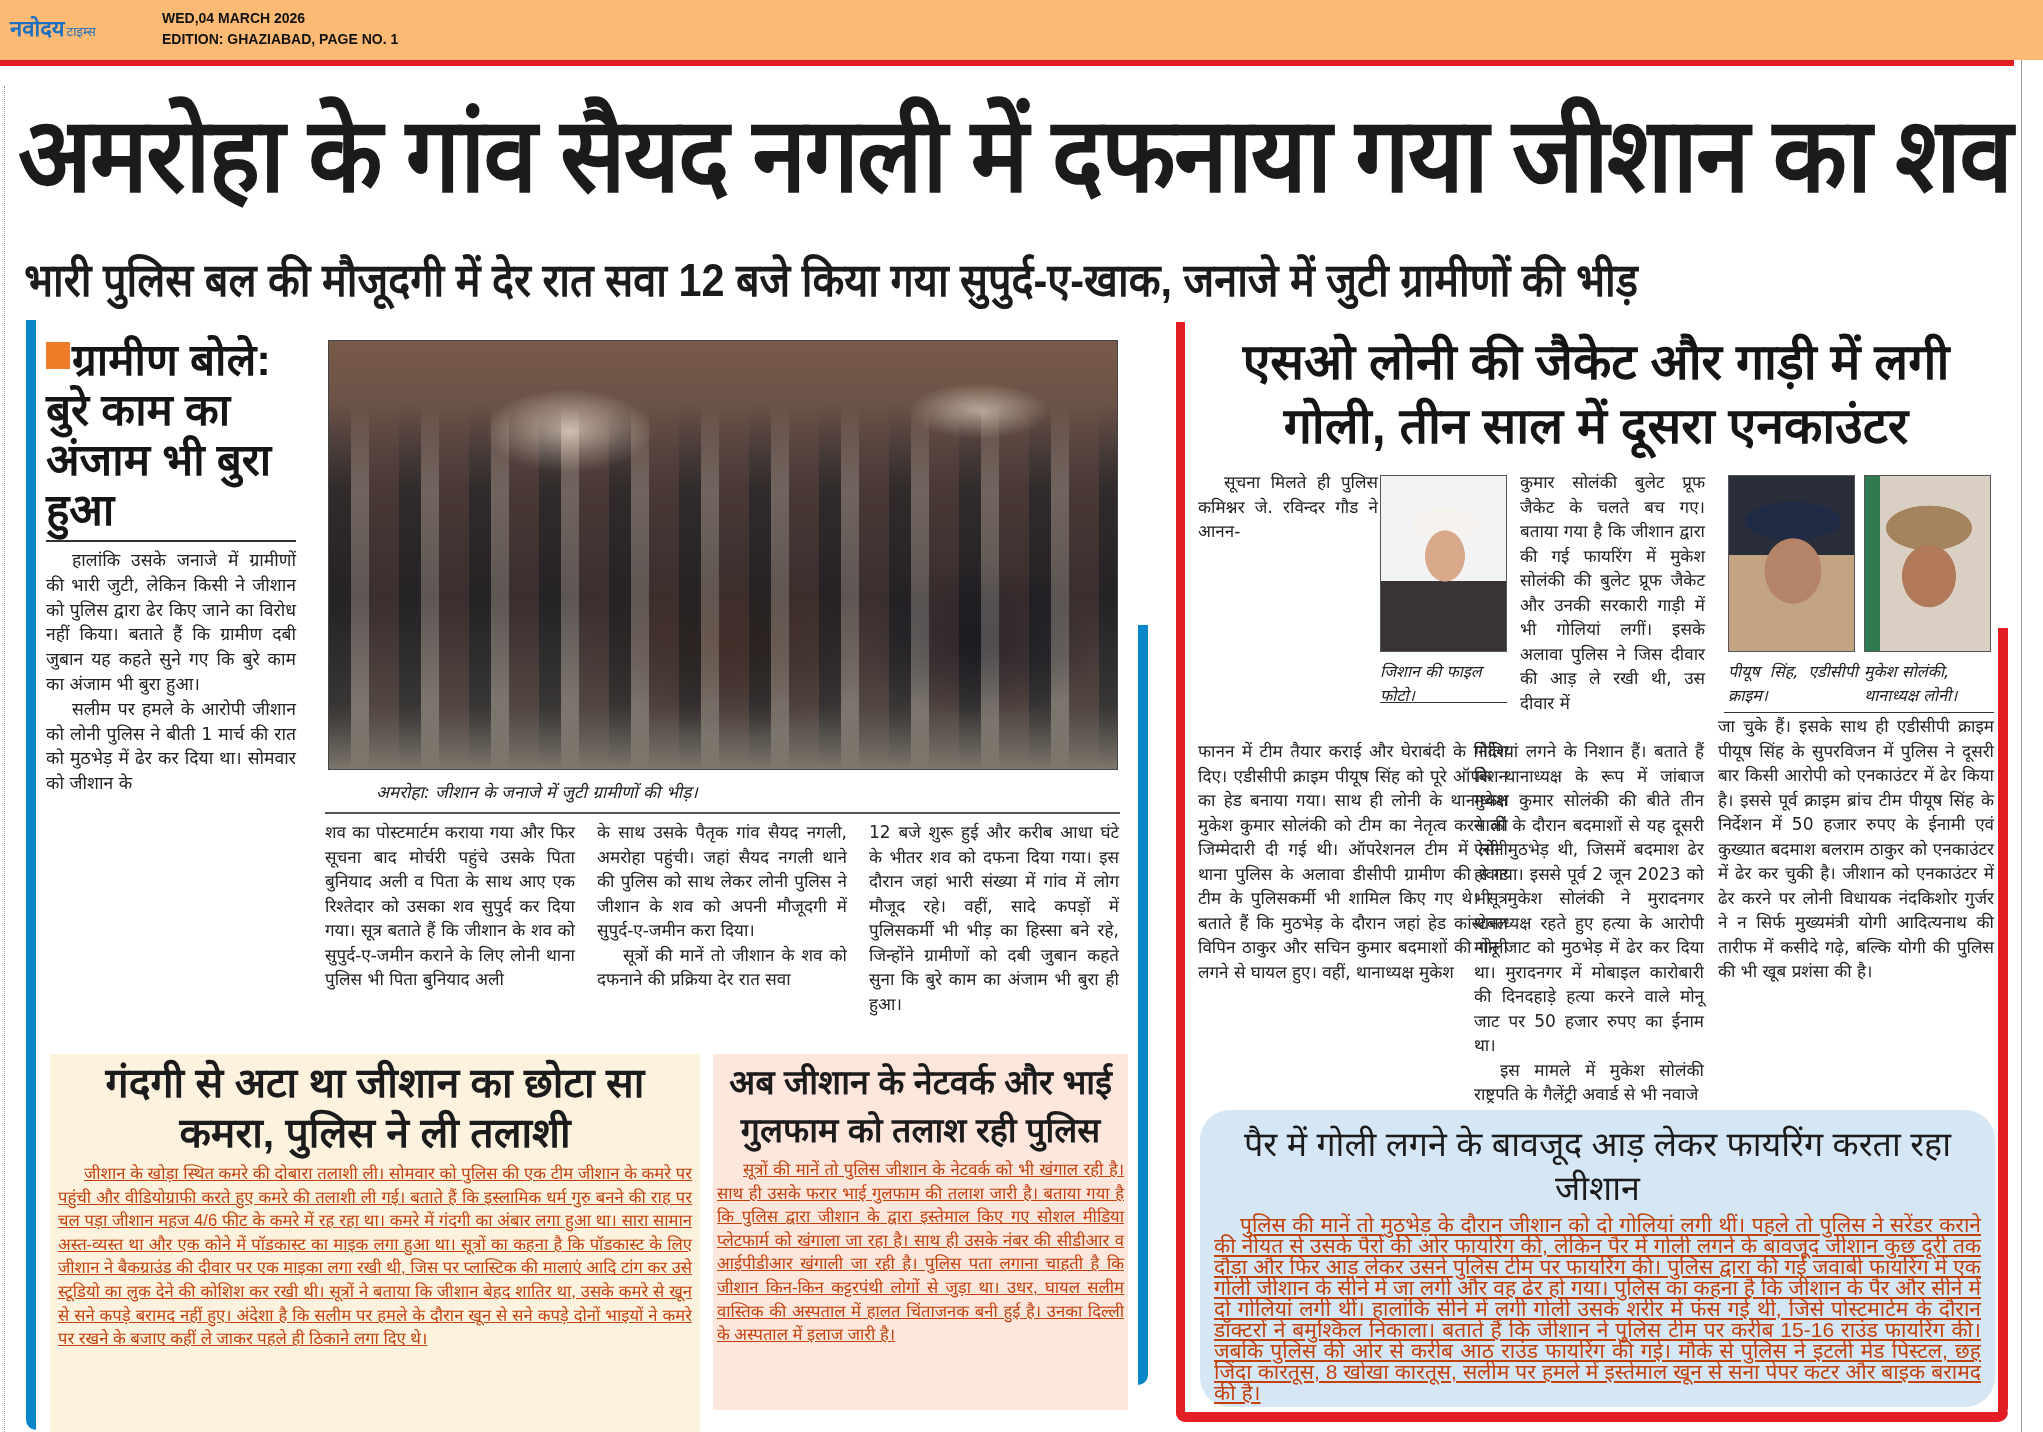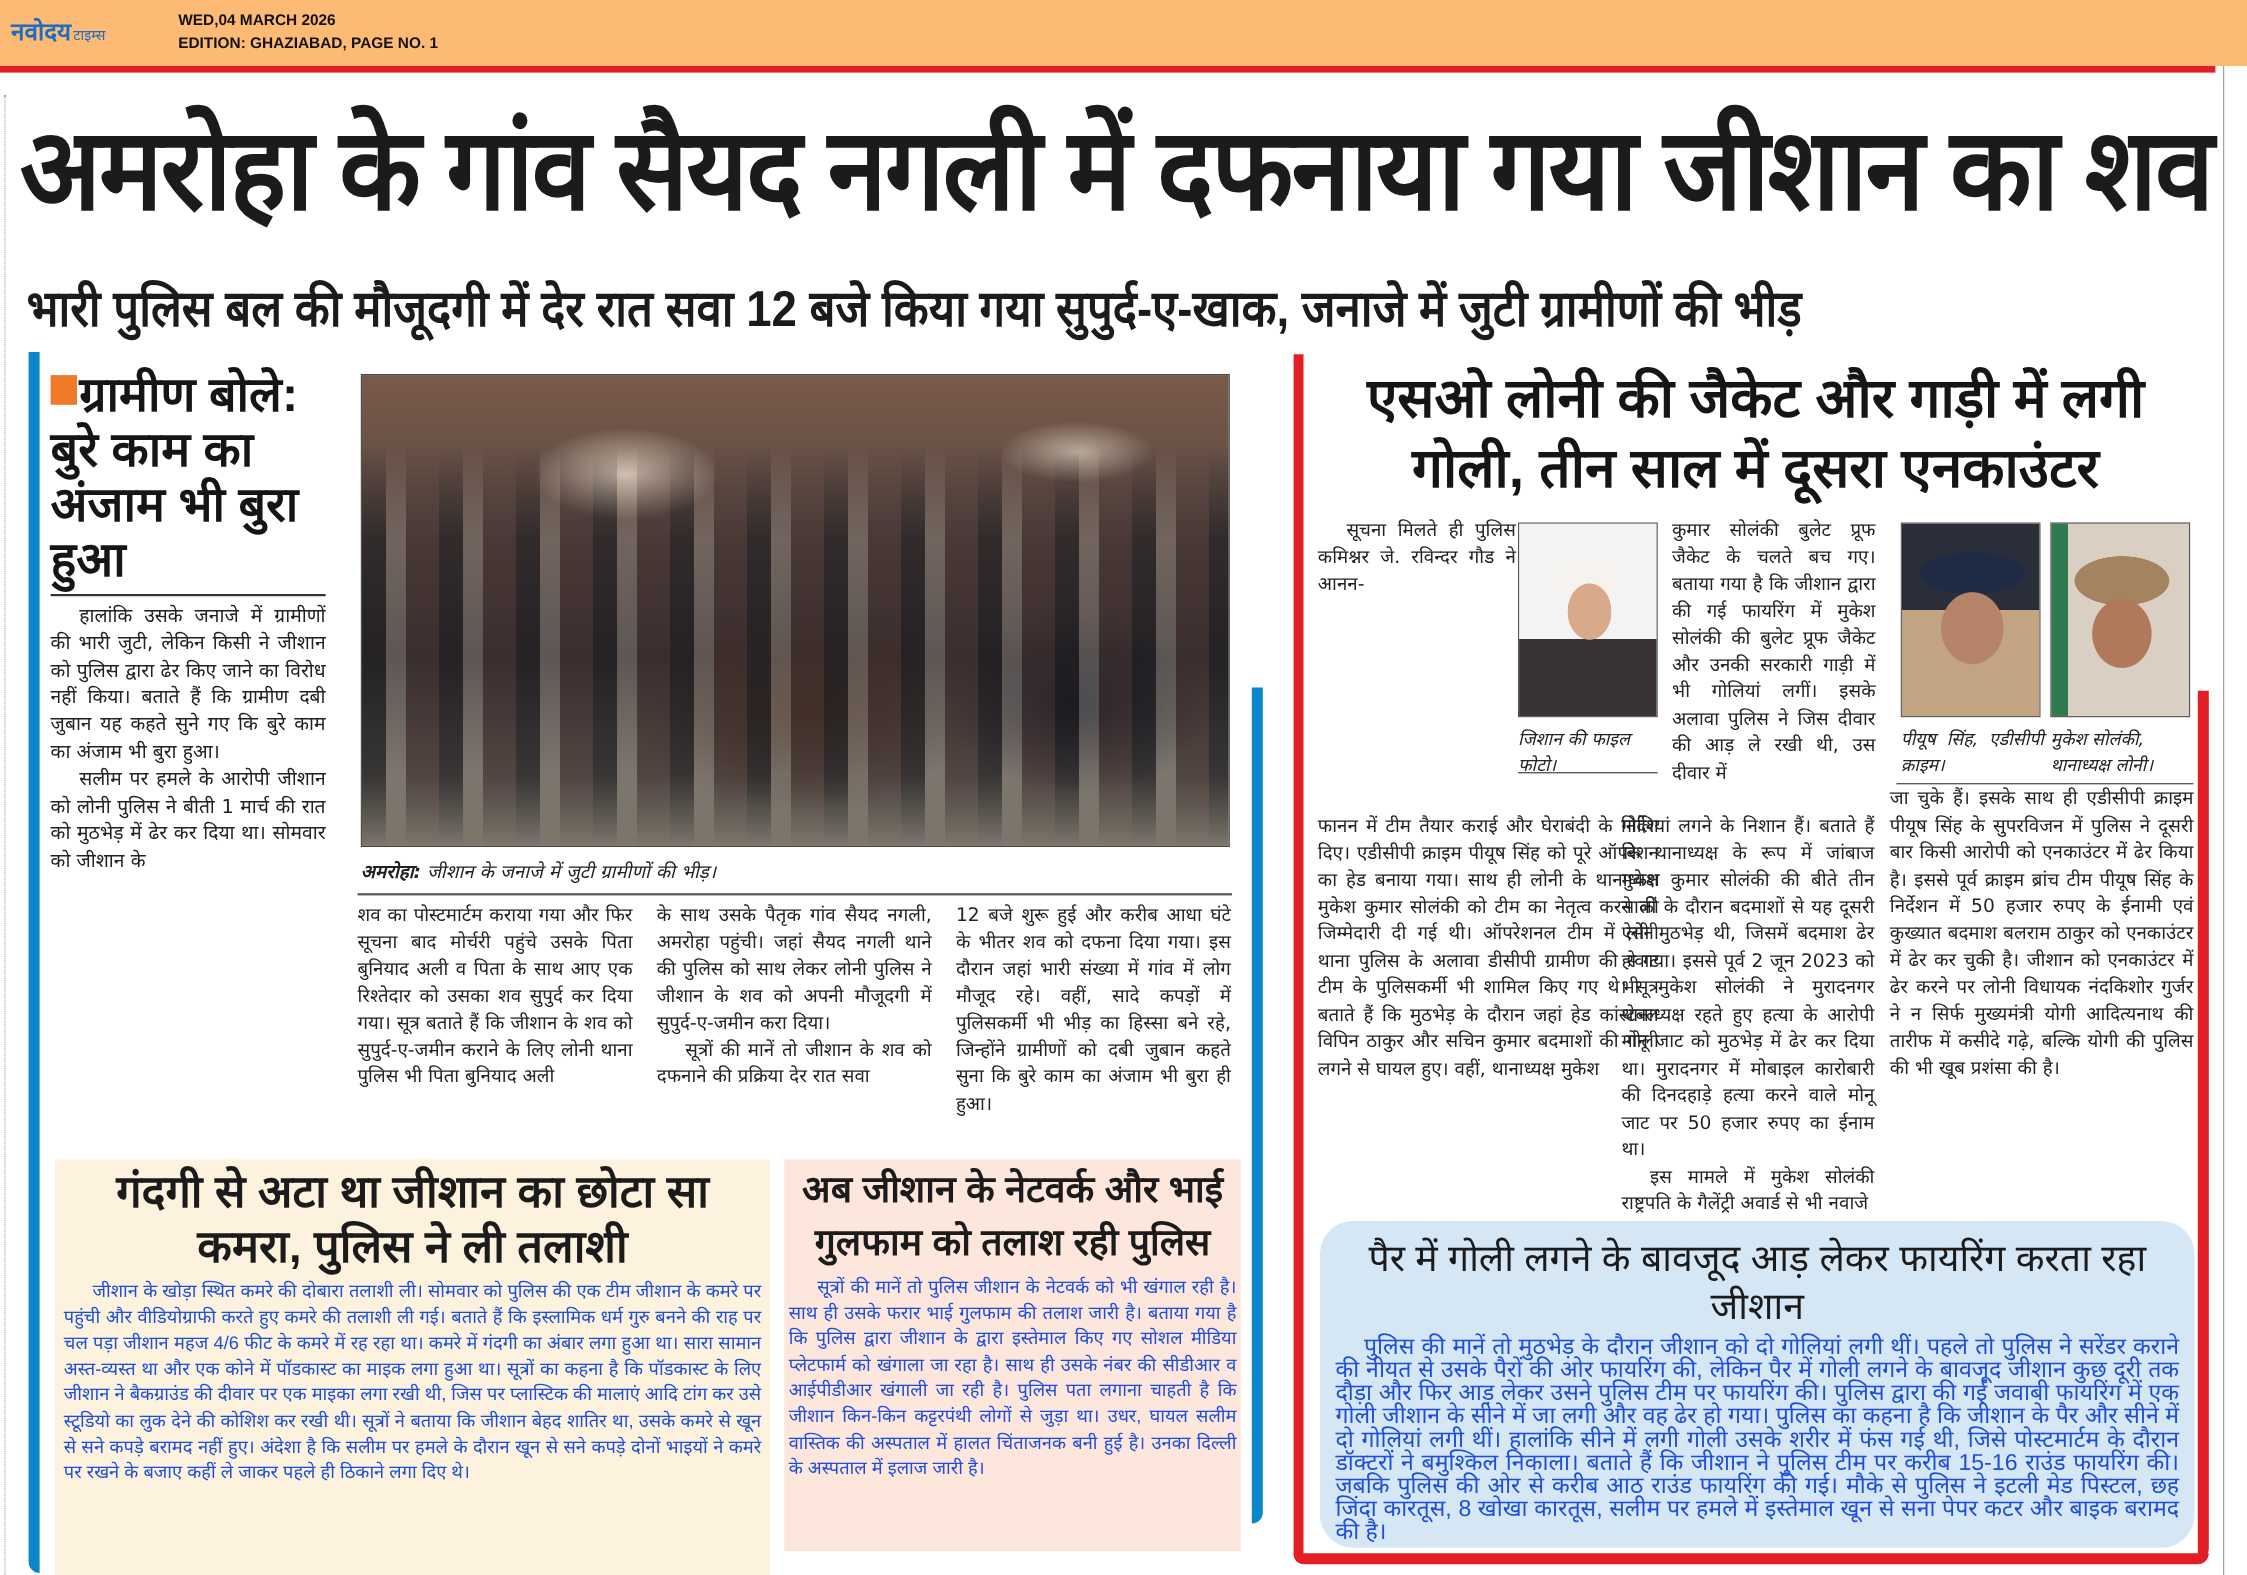--- a/index.html
+++ b/index.html
@@ -42,32 +42,32 @@
       radial-gradient(ellipse 120px 60px at 240px 90px, rgba(255,240,220,.7), transparent 70%),
       radial-gradient(ellipse 100px 40px at 650px 70px, rgba(240,230,210,.6), transparent 70%),
       radial-gradient(ellipse 200px 120px at 400px 300px, rgba(70,50,40,.9), transparent 80%),
       radial-gradient(ellipse 150px 100px at 650px 300px, rgba(30,30,40,.85), transparent 80%),
       linear-gradient(180deg, #7a5a4a 0%, #5a4a44 30%, #3a3434 60%, #7d776c 100%); }
   .crowd-photo .figs { position: absolute; inset: 0; background:
       repeating-linear-gradient(90deg, rgba(20,20,25,.55) 0 22px, rgba(200,190,180,.25) 22px 40px, rgba(60,40,40,.45) 40px 70px);
       mask-image: linear-gradient(180deg, transparent 15%, #000 35%, #000 85%, transparent 100%);
       -webkit-mask-image: linear-gradient(180deg, transparent 15%, #000 35%, #000 85%, transparent 100%); }
   .photo-caption { position: absolute; left: 328px; top: 780px; width: 790px; font-family: "DejaVu Sans", sans-serif; font-style: italic; font-size: 17px; color: #222; }
-  .photo-caption b { font-weight: bold; }
+  .photo-caption b { font-weight: normal; margin-left: 48px; }
   .caption-rule { position: absolute; left: 325px; top: 812px; width: 795px; border-top: 2px solid #555; }
 
   .mid-cols { position: absolute; left: 325px; top: 820px; width: 795px; display: flex; gap: 22px; }
   .mid-cols .col { width: 250px; font-size: 17px; line-height: 24.5px; }
 
   
   .box-cream { position: absolute; left: 50px; top: 1054px; width: 650px; height: 382px; background: #fdf2dd; padding: 4px 8px; }
   .box-pink { position: absolute; left: 713px; top: 1054px; width: 415px; height: 356px; background: #fde6dc; padding: 4px 4px; }
   .box-head { font-family: "Liberation Sans", sans-serif; font-weight: bold; font-size: 41px; line-height: 50px; text-align: center; color: #1b1b1b; }
   .box-pink .box-head { font-size: 34px; line-height: 48px; }
-  .box-body { font-family: "Liberation Sans", sans-serif; font-size: 16.6px; line-height: 23.6px; text-align: justify; color: #1d4ed8; margin-top: 4px; }
+  .box-body { font-family: "Liberation Sans", sans-serif; font-size: 16.6px; line-height: 23.6px; text-align: justify; color: #c2410c; margin-top: 4px; text-decoration: underline; }
   .box-body p { text-indent: 26px; }
 
   
   .right-head { position: absolute; left: 1196px; top: 330px; width: 800px; font-family: "Liberation Sans", sans-serif; font-weight: bold; font-size: 50px; line-height: 64px; text-align: center; color: #151515; }
   .right-body { position: absolute; top: 470px; font-size: 17px; line-height: 24.5px; }
   .rc1 { left: 1198px; width: 180px; }
   .rc1b { left: 1198px; width: 310px; top: 739px !important; }
   .rc2 { left: 1520px; width: 185px; }
   .rc2b { left: 1474px; width: 230px; top: 739px !important; }
   .rc3b { left: 1718px; width: 276px; top: 714px !important; }

